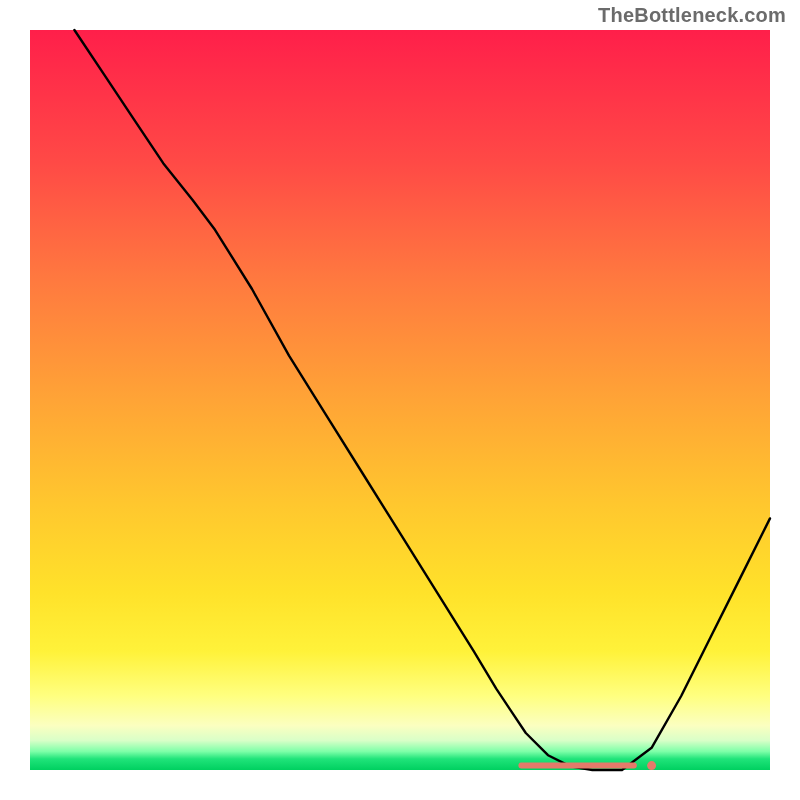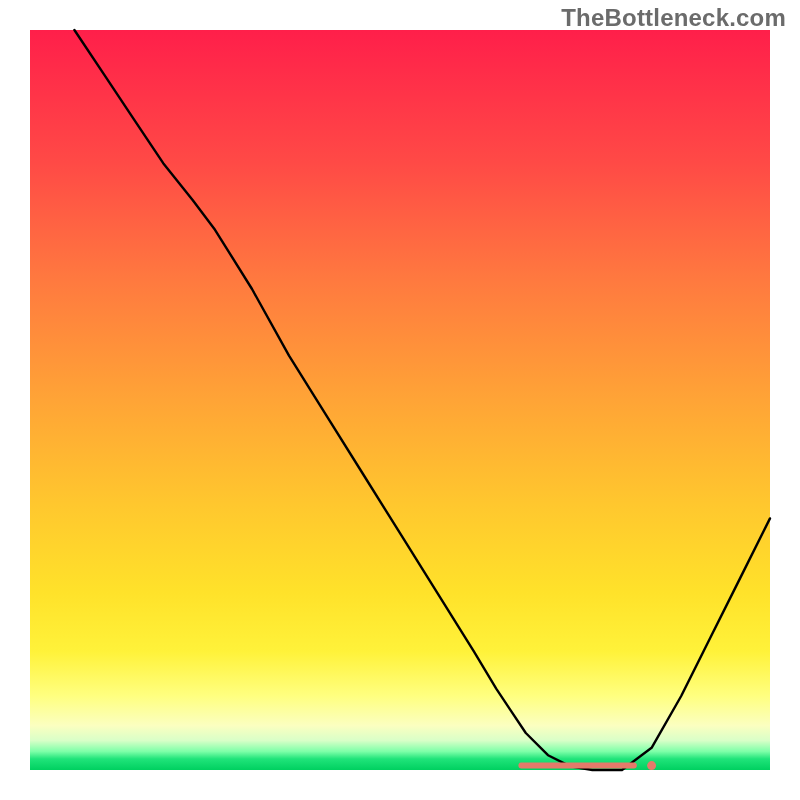--- a/index.html
+++ b/index.html
@@ -13,21 +13,21 @@
   }
   .chart-wrap {
     position: relative;
     width: 800px;
     height: 800px;
   }
   .watermark {
     position: absolute;
     top: 4px;
     right: 14px;
-    font-size: 24px;
+    font-size: 20px;
     font-weight: 600;
     color: #6b6b6b;
     letter-spacing: 0.2px;
     z-index: 10;
   }
   .plot {
     position: absolute;
     left: 30px;
     top: 30px;
     width: 740px;

